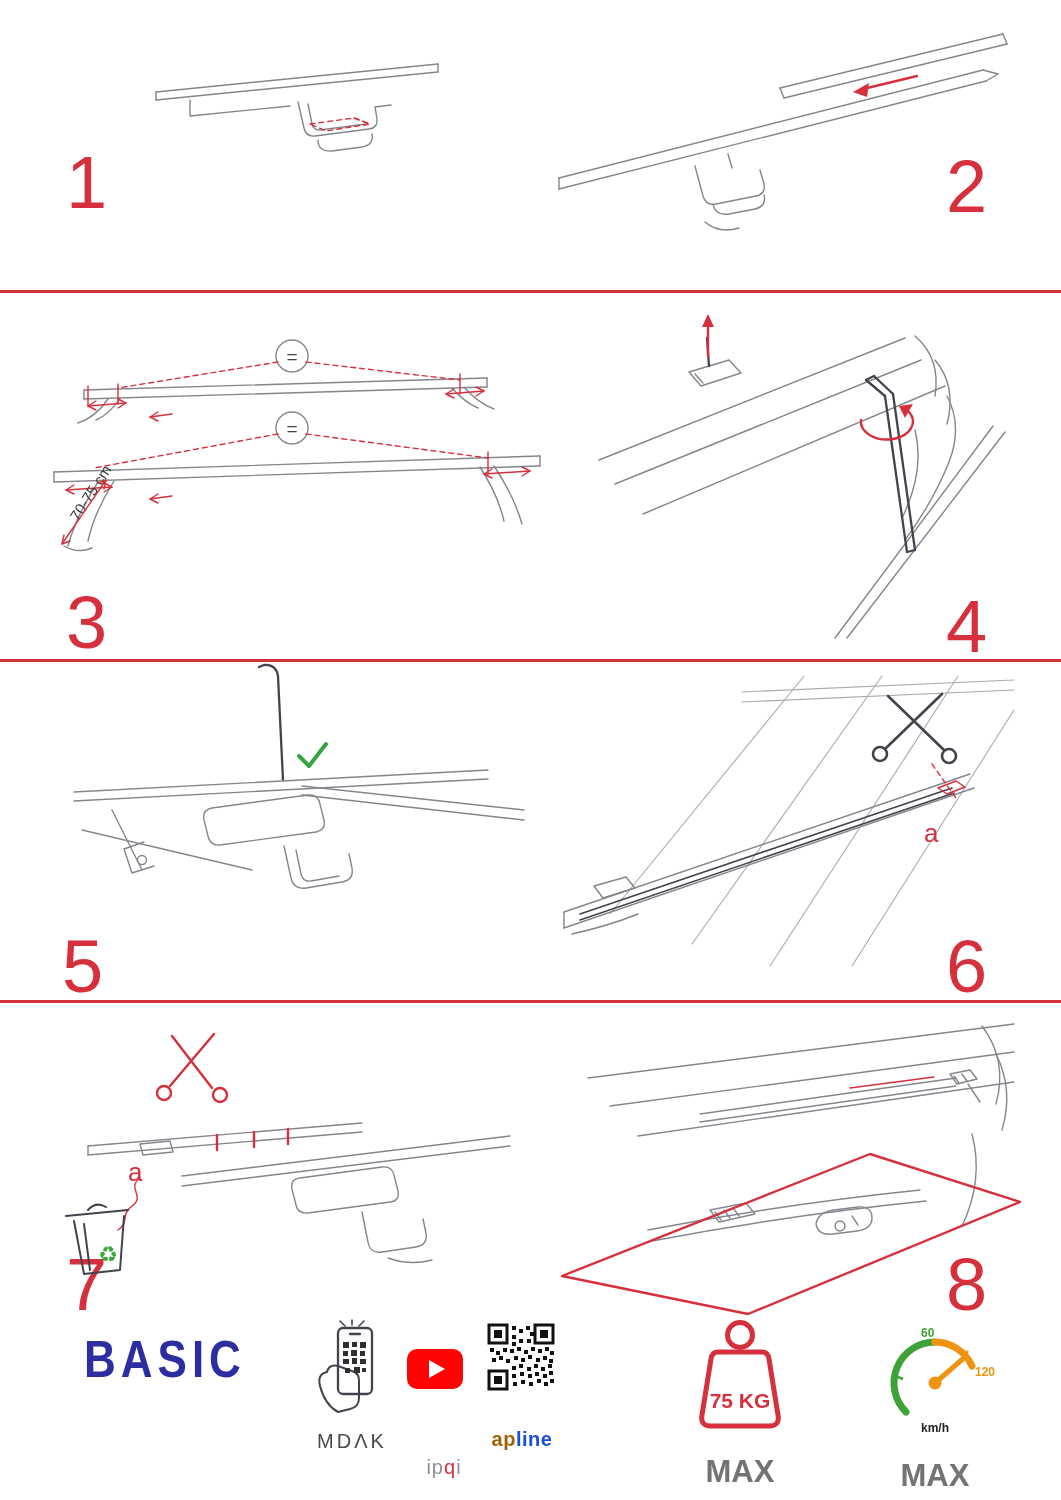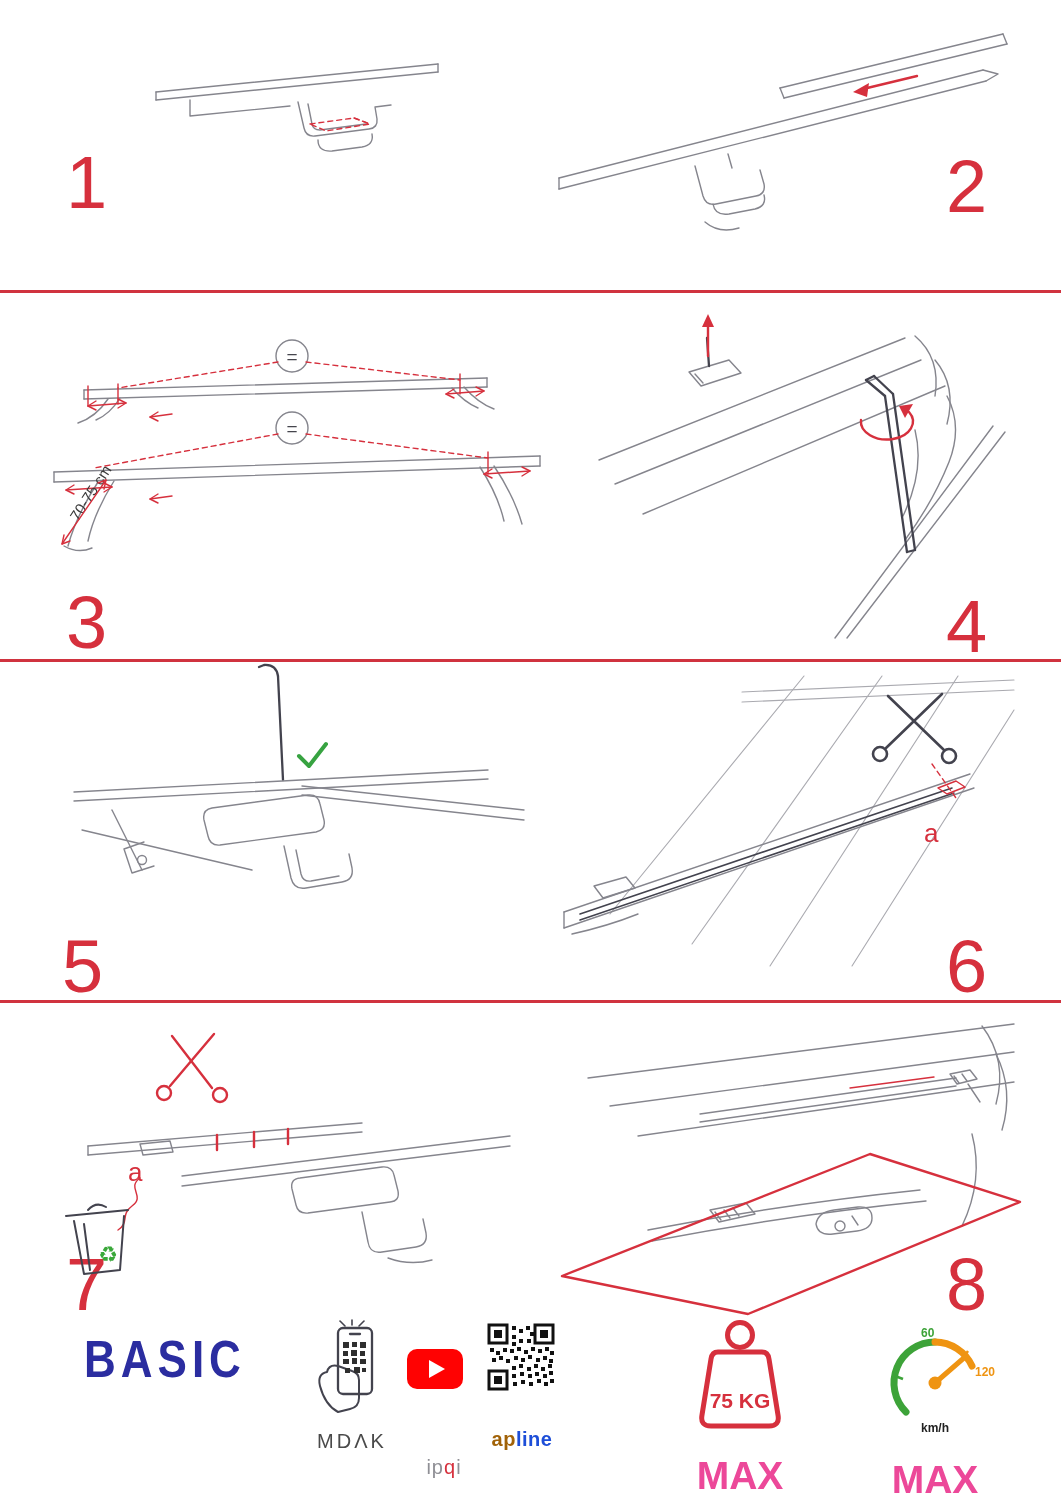--- a/index.html
+++ b/index.html
@@ -17,21 +17,21 @@
   .dash{stroke-dasharray:5 4;}
   .fill-rd{fill:#d6303d;stroke:none;}
   .g-gr{stroke:#37a341;stroke-width:4;fill:none;stroke-linecap:round;stroke-linejoin:round;}
   .brand-title{position:absolute;left:84px;top:1330px;font-size:44px;font-weight:700;
                color:#2b2da0;letter-spacing:5px;transform:scaleY(1.18);transform-origin:top left;}
   .brand-sub{position:absolute;left:72px;top:1406px;font-size:29px;font-weight:700;letter-spacing:0.5px;}
   .sub-dark{color:#26262e;} .sub-red{color:#d6303d;}
   .partner-label{position:absolute;font-size:20px;text-align:center;color:#4a4a4a;letter-spacing:3px;font-weight:500;}
   .ipqi{color:#8f8f95;letter-spacing:1px;} .ipqi .q{color:#d6303d;}
   .apline{letter-spacing:0.5px;font-weight:600;} .apline .ap{color:#a16207;} .apline .line{color:#1d4ed8;}
-  .max-label{position:absolute;text-align:center;font-size:39px;font-weight:600;color:#ec4899;}
+  .max-label{position:absolute;text-align:center;font-size:31px;font-weight:600;color:#737373;}
 </style>
 </head>
 <body>
 
 <div class="page">
 
   <span class="step-number" style="left:66px;top:146px;">1</span>
   <span class="step-number" style="left:946px;top:150px;">2</span>
 
   <svg class="art" style="left:150px;top:48px;" width="300" height="215" viewBox="0 0 300 215">

